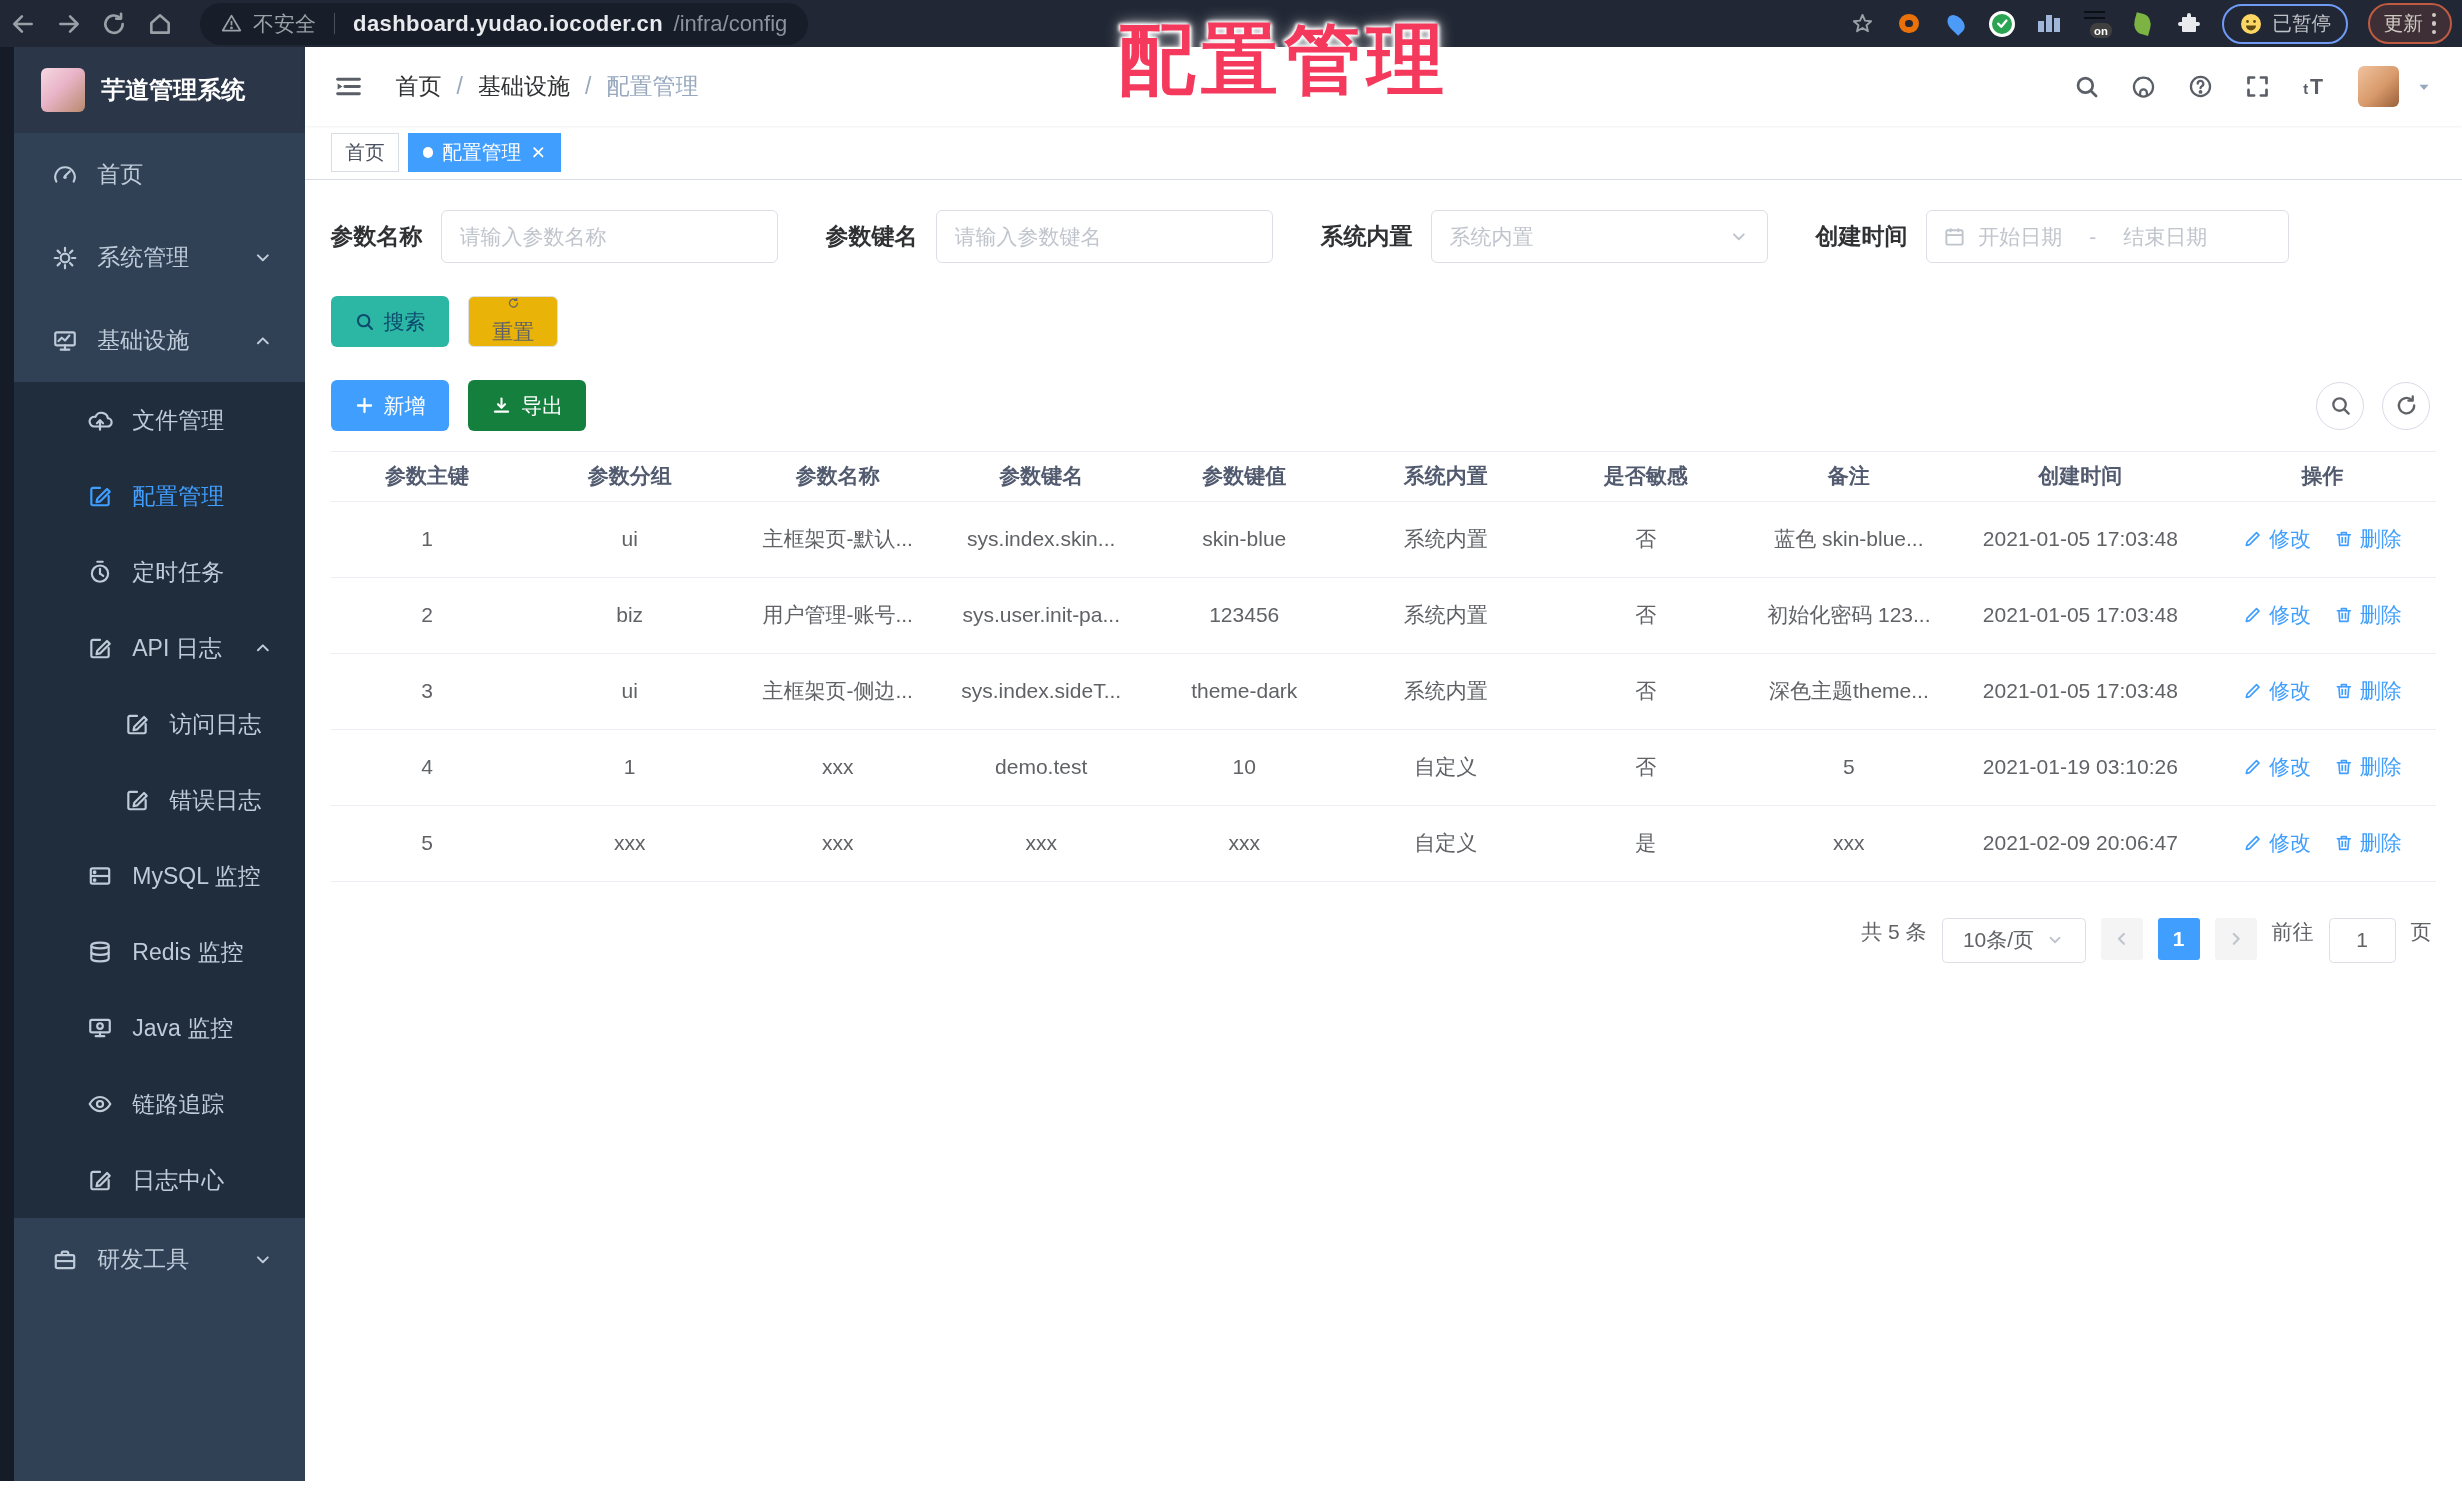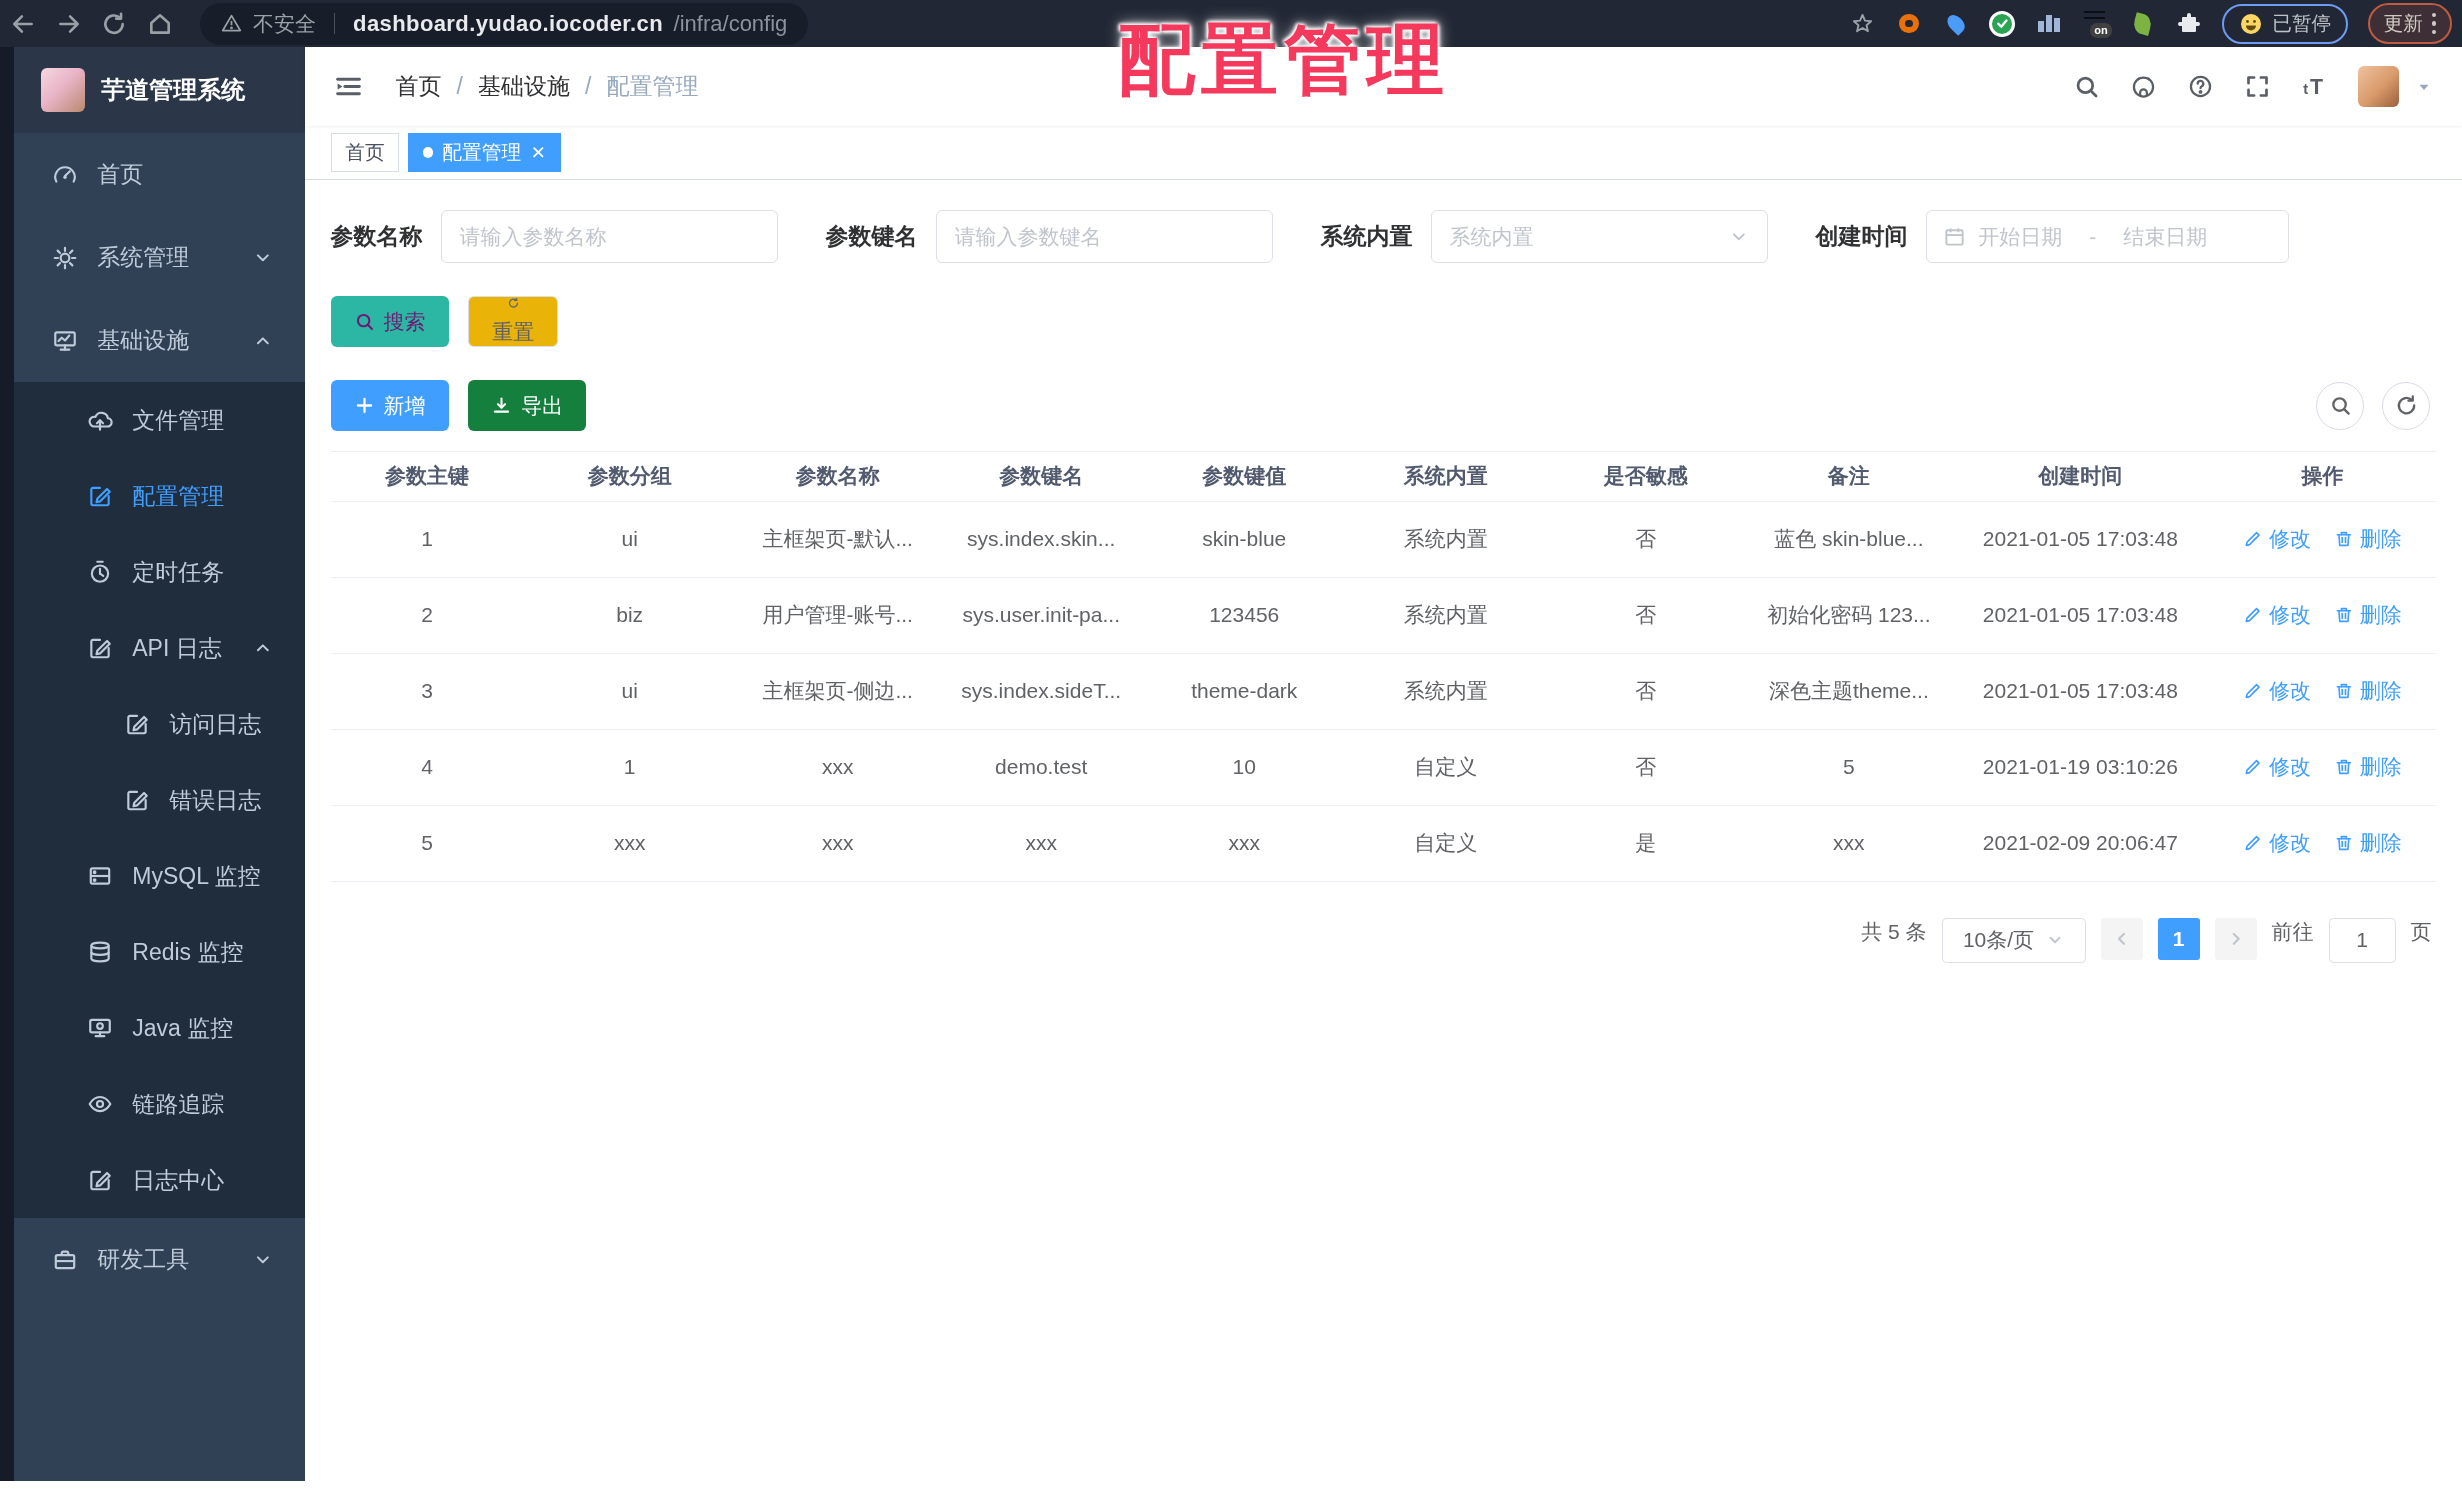--- a/index.html
+++ b/index.html
@@ -22,21 +22,21 @@
   .dot-orange { width:19.7px; height:19.7px; border:6px solid #e8710a; border-radius:50%; }
   .pin-blue { width:13.6px; height:19.7px; background:#4d9bf8; border-radius:50% 50% 50% 0; transform:rotate(-45deg); }
   .vpn-green { width:26px; height:26px; background:#2aa352; border:3px solid #fff; border-radius:50%;
     color:#fff; font-size:15px; font-weight:bold; display:flex; align-items:center; justify-content:center; }
   .cols-ic { display:flex; gap:2.3px; align-items:flex-end; }
   .cols-ic i { display:block; width:6px; background:#9fb6d8; }
   .onb { position:relative; width:26px; height:26px; }
   .onb .bars { position:absolute; top:0; left:1.5px; width:21px; height:12px;
     background:linear-gradient(#0b0e14 40%, transparent 40%) 0 0/21px 6px; }
   .onb .badge { position:absolute; right:-3px; bottom:-1.5px; background:#404040; color:#fff;
-    font-size:11.3px; font-weight:bold; padding:1.5px 3.8px; border-radius:7px;font-family:Liberation Mono, monospace; }
+    font-size:11.3px; font-weight:bold; padding:1.5px 3.8px; border-radius:7px; }
   .leaf { width:16.6px; height:19.7px; background:#7cb342; border-radius:0 60% 0 60%; transform:rotate(15deg); }
   .puzzle { color:#e8eaed; width:24px; height:24px; }
   .paused-pill { display:flex; align-items:center; gap:9px; border:2.3px solid #6f9bf5;
     border-radius:23px; padding:4.5px 15px; flex:0 0 auto; }
   .paused-pill span { font-size:19.7px; color:#bfc2c7; }
   .emoji { width:24px; height:24px; }
   .update-btn { display:flex; align-items:center; gap:9px; border:2.3px solid #bf5b41;
     background:rgba(190,90,60,.18); border-radius:21px; padding:5.3px 13.6px; flex:0 0 auto; }
   .update-btn span { font-size:19.7px; color:#cfc9c4; }
   .vdots { display:flex; flex-direction:column; gap:3.8px; }
@@ -100,21 +100,21 @@
   .f-date { width:363px; height:53px; border:0.8px solid #dcdfe6; border-radius:6px;
     display:flex; align-items:center; padding:0 16.6px; gap:12px; cursor:pointer; }
   .f-date span { font-size:21px; color:#c0c4cc; }
   .f-date .sep { margin:0 15px; color:#c0c4cc; }
   .cal { width:23px; height:23px; color:#c0c4cc; }
 
   .btn { height:51px; border:none; border-radius:6px; font-size:21px; display:inline-flex;
     align-items:center; gap:9px; padding:0 23px; cursor:pointer;
     font-family:"Liberation Sans", sans-serif; }
   .btn .bic { width:21px; height:21px; }
-  .btn-search { background:#2bb7a3; color:#701a75; }
+  .btn-search { background:#2bb7a3; color:#0c4a6e; }
   .btn-reset { background:#eab308; border:0.8px solid #dcdfe6; color:#606266;flex-direction:column; }
   .btn-add { background:#409eff; color:#fff; }
   .btn-export { background:#15803d; color:#fff; }
   .btn-row { display:flex; gap:19.7px; margin-bottom:33px; }
   .tool-row { display:flex; gap:19.7px; align-items:center; margin-bottom:19.7px; }
   .tool-right { margin-left:auto; display:flex; gap:18px; padding-right:6px; }
   .circle-btn { width:48px; height:48px; border-radius:50%; border:0.8px solid #d9dbe8;
     background:#fff; color:#606266; display:flex; align-items:center; justify-content:center; cursor:pointer; }
   .circle-btn .cic { width:23px; height:23px; }
 

